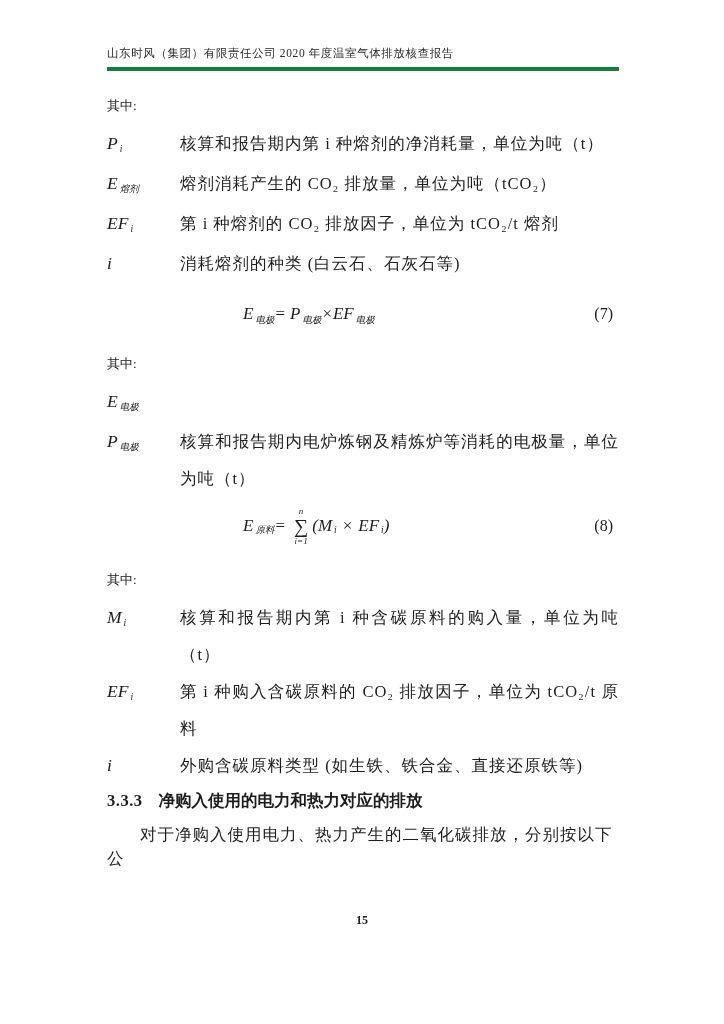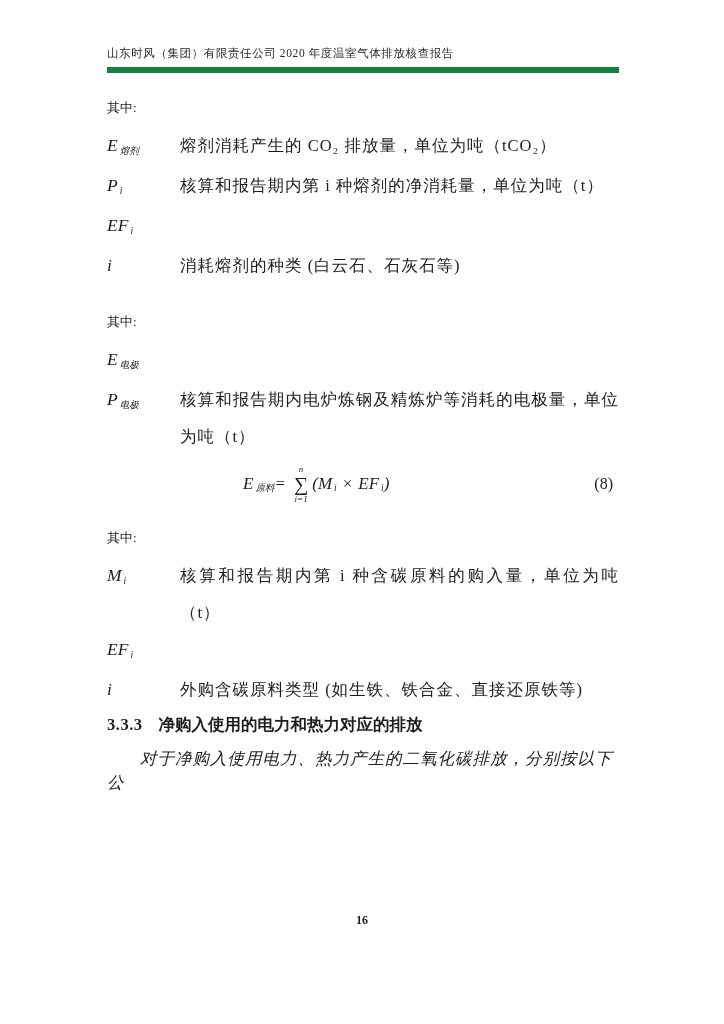--- a/index.html
+++ b/index.html
@@ -1,19 +1,19 @@
 <!DOCTYPE html>
 <html><head>
 <meta charset="utf-8">
 <style>
   html,body{margin:0;padding:0;background:#ffffff;}
   .page{position:relative;width:724px;height:1024px;background:#ffffff;overflow:hidden;
         font-family:"Liberation Serif","DejaVu Serif",serif;color:#1d1d1d;}
   .doc{position:absolute;left:107px;top:0;width:512px;}
-  .header{margin-top:46px;padding-bottom:6px;border-bottom:6px solid #15803d;
+  .header{margin-top:46px;padding-bottom:6px;border-bottom:4px solid #15803d;
           font-size:11.5px;line-height:15px;letter-spacing:0.6px;color:#2a2a2a;}
   .whence{margin-top:24px;font-size:13px;line-height:22px;}
   .whence.w3{margin-top:20px;}
   .dl{margin-top:8px;}
   .drow{display:flex;line-height:37px;font-size:16.5px;}
   .sym{width:73px;flex:none;font-size:17.5px;font-style:italic;}
   .sub{font-size:9.5px;font-style:italic;position:relative;top:3px;margin-left:2px;letter-spacing:0;}
   .def{width:439px;letter-spacing:1px;text-align:justify;}
   .formula{position:relative;margin-top:16px;padding-left:136px;font-size:17px;line-height:26px;}
   .formula .it{font-style:italic;}
@@ -21,53 +21,58 @@
   .eq{margin:0 5px 0 1px;}
   .times{margin:0 1px;}
   .fnum{position:absolute;right:6px;top:0;font-size:16px;}
   .f8{display:flex;align-items:center;height:46px;margin-top:6px;}
   .f8 .fnum{top:50%;transform:translateY(-50%);}
   .sigma{display:inline-flex;flex-direction:column;align-items:center;margin:0 4px;}
   .sigma .bound{font-size:9px;font-style:italic;line-height:10px;}
   .sigma .sign{font-size:20px;line-height:20px;}
   .heading{margin-top:2px;font-weight:700;font-size:16.5px;line-height:24px;}
   .heading .hnum{margin-right:16px;letter-spacing:0.5px;}
-  .para{margin-top:10px;font-size:16.5px;line-height:24px;text-indent:33px;letter-spacing:1px;font-style:italic;}
+  .para{margin-top:10px;font-size:16.5px;line-height:24px;text-indent:33px;letter-spacing:1px;}
   .pagenum{position:absolute;top:913px;left:0;width:100%;text-align:center;
            font-size:12px;font-weight:600;}
 </style>
 </head>
 <body>
 
 <div class="page">
   <div class="doc">
 
     <div class="header">
       <span>山东时风（集团）有限责任公司 2020 年度温室气体排放核查报告</span>
     </div>
 
     <div class="whence">其中:</div>
     <div class="dl">
       <div class="drow">
+        <span class="sym"><span>P</span><span class="sub">i</span></span>
+        <span class="def">核算和报告期内第 i 种熔剂的净消耗量，单位为吨（t）</span>
+      </div>
+      <div class="drow">
         <span class="sym"><span>E</span><span class="sub">熔剂</span></span>
         <span class="def">熔剂消耗产生的 CO₂ 排放量，单位为吨（tCO₂）</span>
       </div>
       <div class="drow">
-        <span class="sym"><span>P</span><span class="sub">i</span></span>
-        <span class="def">核算和报告期内第 i 种熔剂的净消耗量，单位为吨（t）</span>
-      </div>
-      <div class="drow">
         <span class="sym"><span>EF</span><span class="sub">i</span></span>
+        <span class="def">第 i 种熔剂的 CO₂ 排放因子，单位为 tCO₂/t 熔剂</span>
       </div>
       <div class="drow">
         <span class="sym"><span>i</span><span class="sub"></span></span>
         <span class="def">消耗熔剂的种类 (白云石、石灰石等)</span>
       </div>
     </div>
 
+    <div class="formula">
+      <span class="it">E</span><span class="sub">电极</span><span class="eq">=</span><span class="it">P</span><span class="sub">电极</span><span class="times">×</span><span class="it">EF</span><span class="sub">电极</span>
+      <span class="fnum">(7)</span>
+    </div>
 
     <div class="whence">其中:</div>
     <div class="dl">
       <div class="drow">
         <span class="sym"><span>E</span><span class="sub">电极</span></span>
       </div>
       <div class="drow">
         <span class="sym"><span>P</span><span class="sub">电极</span></span>
         <span class="def">核算和报告期内电炉炼钢及精炼炉等消耗的电极量，单位为吨（t）</span>
       </div>
@@ -93,29 +98,30 @@
     </div>
 
     <div class="whence w3">其中:</div>
     <div class="dl">
       <div class="drow">
         <span class="sym"><span>M</span><span class="sub">i</span></span>
         <span class="def">核算和报告期内第 i 种含碳原料的购入量，单位为吨（t）</span>
       </div>
       <div class="drow">
         <span class="sym"><span>EF</span><span class="sub">i</span></span>
+        <span class="def">第 i 种购入含碳原料的 CO₂ 排放因子，单位为 tCO₂/t 原料</span>
       </div>
       <div class="drow">
         <span class="sym"><span>i</span><span class="sub"></span></span>
         <span class="def">外购含碳原料类型 (如生铁、铁合金、直接还原铁等)</span>
       </div>
     </div>
 
     <div class="heading">
       <span class="hnum">3.3.3</span><span>净购入使用的电力和热力对应的排放</span>
     </div>
 
     <div class="para">对于净购入使用电力、热力产生的二氧化碳排放，分别按以下公</div>
 
   </div>
 
-  <div class="pagenum">16</div>
+  <div class="pagenum">15</div>
 </div>
 
 </body></html>

